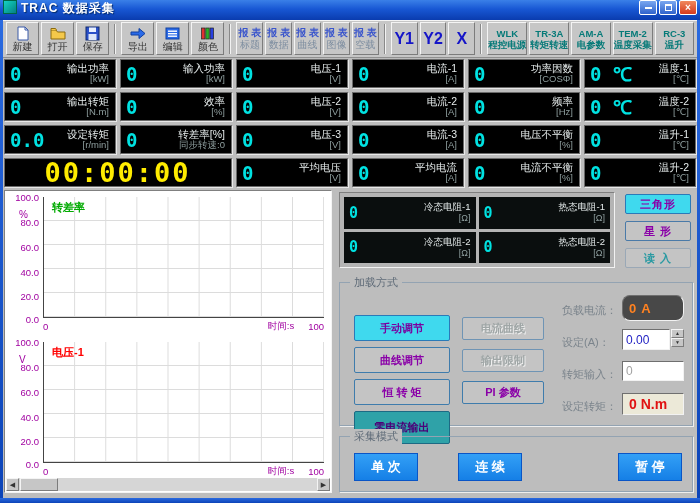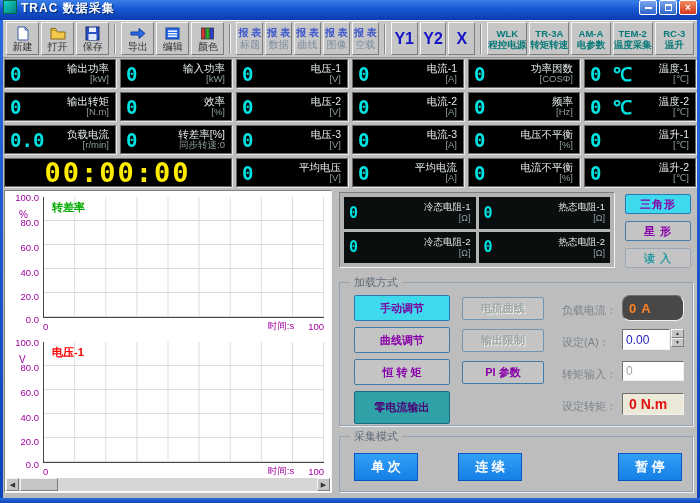--- a/index.html
+++ b/index.html
@@ -96,21 +96,21 @@
   .sbtn.active{background:#3fd9ee;border-color:#2a7ab8;}
   .sbtn.dim{color:#2a9aa2;border-color:#9aa8b6;}
   
   .groupbox{position:absolute;border:1px solid #93a3b2;box-shadow:1px 1px 0 #eee;}
   .gb-legend{position:absolute;top:-8px;left:10px;background:#bdbdbd;padding:0 4px;
     font-size:11px;color:#5f6b78;}
   .gb-load{left:2px;top:92px;width:354px;height:144px;}
   .gb-cap{left:2px;top:246px;width:354px;height:56px;}
   .mbtn{position:absolute;border:1px solid #3f7cac;border-radius:2px;background:#c4c4c4;
     color:#8a00a8;font-weight:bold;font-size:11px;display:flex;align-items:center;justify-content:center;
-    cursor:pointer;white-space:nowrap;}
+    cursor:pointer;white-space:nowrap;margin-top:20px;}
   .mbtn.active{background:#3fd9ee;border-color:#2a7ab8;color:#7a00a0;}
   .mbtn.teal{background:#2fa2a8;border-color:#1d6a84;color:#4c0078;}
   .mbtn.disabled{color:#9fa6a6;text-shadow:1px 1px 0 #efefef;border-color:#6f94b4;cursor:default;}
   .fld-label{position:absolute;font-size:11px;color:#7b848c;white-space:nowrap;}
   .disp{position:absolute;border:1px solid;border-color:#6f6f6f #f2f2f2 #f2f2f2 #6f6f6f;
     display:flex;align-items:center;padding:0 6px;font-weight:bold;}
   .disp.dark{background:#484848;color:#ff8221;font-size:13px;letter-spacing:1px;}
   .disp.beige{background:#ece9d8;color:#e01212;font-size:14px;}
   .inp{position:absolute;border:1px solid;border-color:#6f6f6f #f2f2f2 #f2f2f2 #6f6f6f;
     background:#fff;font-size:12px;padding:0 3px;font-family:"Liberation Sans",sans-serif;}
@@ -324,21 +324,21 @@
         <span class="mval">0 ℃</span>
         <span class="mlabs">
           <span class="mlab">温度-2</span>
           <span class="munit">[℃]</span>
         </span>
       </div>
 
     <div class="mcell">
         <span class="mval">0.0</span>
         <span class="mlabs">
-          <span class="mlab">负载电流</span>
+          <span class="mlab">设定转矩</span>
           <span class="munit">[r/min]</span>
         </span>
       </div>
     <div class="mcell">
         <span class="mval">0</span>
         <span class="mlabs">
           <span class="mlab">转差率[%]</span>
           <span class="munit">同步转速:0</span>
         </span>
       </div>

